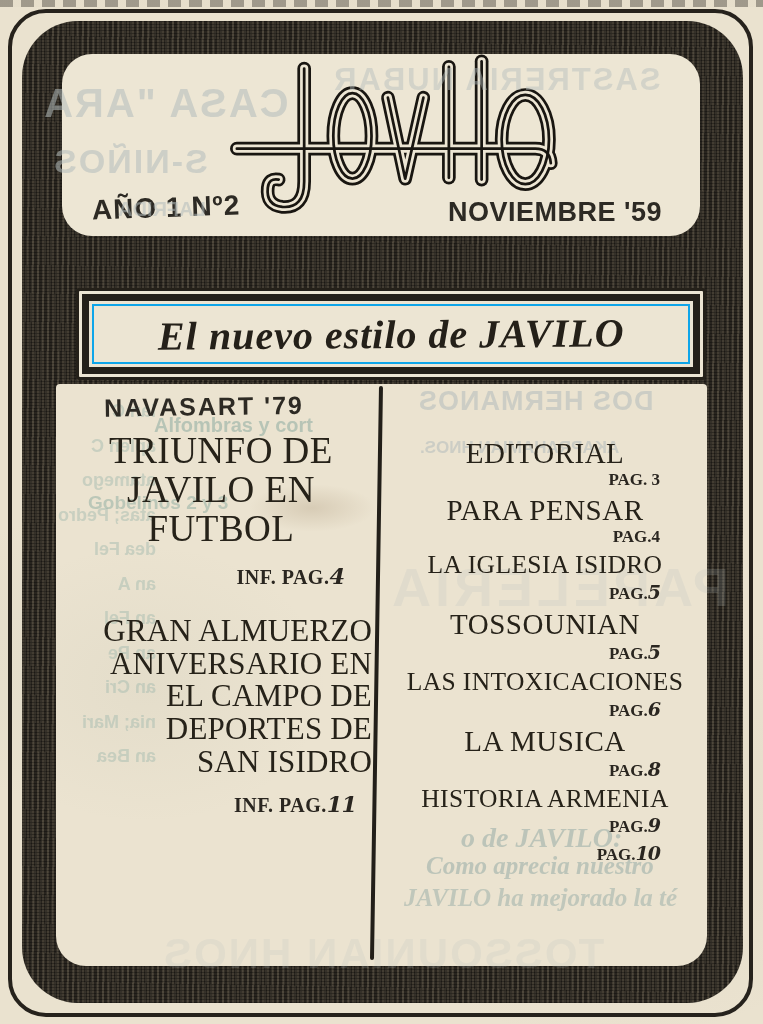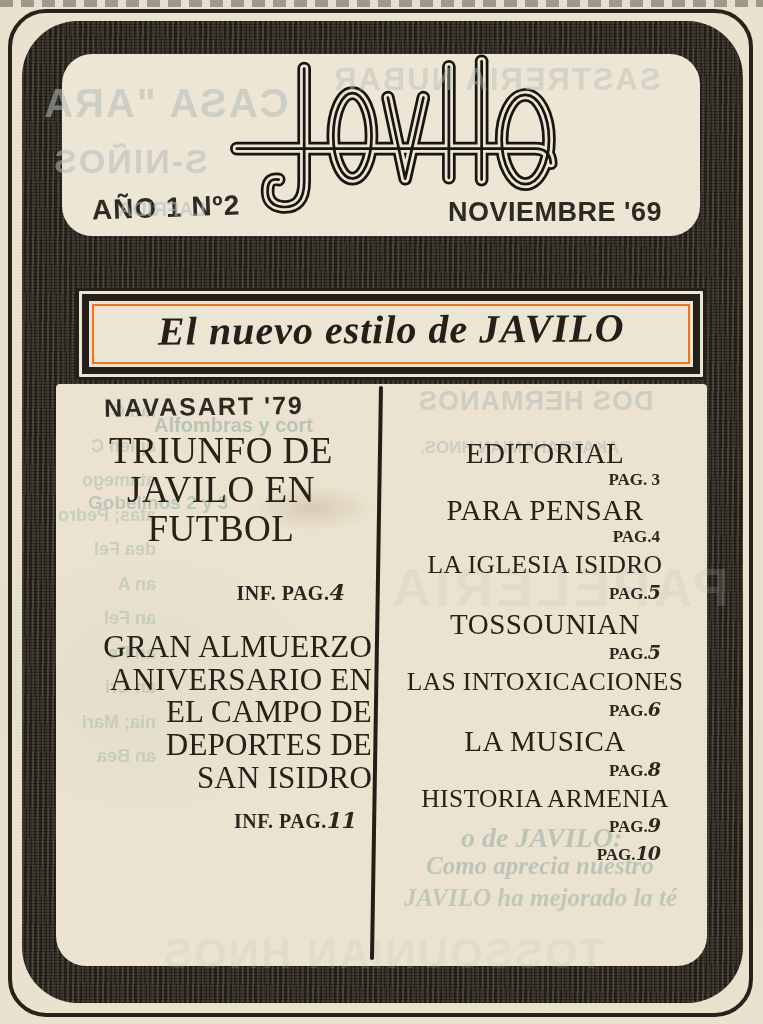--- a/index.html
+++ b/index.html
@@ -33,39 +33,39 @@
     border-radius:30px;background:#ede6d4;}
   .logo-svg{position:absolute;left:150px;top:0;width:370px;height:182px;}
   .issue{position:absolute;left:30px;bottom:12px;font:700 28px "Liberation Sans",sans-serif;
     letter-spacing:1px;transform:rotate(-2deg);color:#2d2a24;}
   .date{position:absolute;right:38px;bottom:8px;font:700 27px "Liberation Sans",sans-serif;
     letter-spacing:.5px;color:#2d2a24;}
   
   .banner{position:absolute;left:76px;top:288px;width:630px;height:92px;z-index:4;
     background:#ece5d3;border:3px solid #242019;border-radius:4px;box-sizing:border-box;padding:3px;}
   .banner-mid{height:100%;border:7px solid #242019;box-sizing:border-box;padding:3px;}
-  .banner-in{height:100%;border:2px solid #f97316;box-sizing:border-box;
-    display:flex;align-items:flex-start;justify-content:center;}
+  .banner-in{height:100%;border:2px solid #0ea5e9;box-sizing:border-box;
+    display:flex;align-items:center;justify-content:center;}
   .banner-text{font:700 italic 40px "Liberation Serif",serif;letter-spacing:1px;
     color:#242019;transform:rotate(-.4deg);white-space:nowrap;}
   
   .divider{position:absolute;left:379px;top:386px;width:4px;height:574px;background:#221f19;
     z-index:6;transform:rotate(.9deg);transform-origin:top center;border-radius:2px;}
   
   .left-col{position:absolute;left:70px;top:392px;width:302px;z-index:6;}
   .kicker{font:700 25px "Liberation Sans",sans-serif;letter-spacing:2px;padding-left:34px;
     transform:rotate(-.8deg);margin-bottom:10px;color:#2d2a24;}
   .story-title{font-weight:400;white-space:pre-line;line-height:1.06;letter-spacing:.5px;
     text-align:center;color:#262219;}
   .t1{font-size:37px;}
   .t2{font-size:43px;margin-top:24px;}
   .t3{font-size:31px;text-align:right;padding-left:24px;margin-top:26px;letter-spacing:.2px;}
   .ref{font-weight:700;font-size:20px;text-align:right;letter-spacing:.5px;color:#2a2620;}
   .r1{padding-right:44px;margin-top:6px;margin-bottom:14px;}
-  .r2{padding-right:28px;margin-top:30px;margin-bottom:6px;}
+  .r2{padding-right:28px;margin-top:14px;margin-bottom:6px;}
   .r3{padding-right:16px;margin-top:12px;}
   .hw{font-family:"DejaVu Serif",serif;font-style:italic;font-weight:700;
     font-size:1.12em;letter-spacing:-1px;}
   
   .toc{position:absolute;left:392px;top:438px;width:306px;z-index:6;}
   .toc-item{margin-bottom:5px;}
   .toc-title{font-weight:400;font-size:29px;text-align:center;letter-spacing:.5px;
     line-height:1.04;color:#262219;white-space:nowrap;}
   .toc-title.long{font-size:25.5px;letter-spacing:.4px;}
   .toc-pag{font-weight:700;font-size:17px;text-align:right;padding-right:38px;
@@ -124,21 +124,21 @@
           <path d="M283,8 L283,138"></path>
           <ellipse cx="331" cy="94" rx="26" ry="49"></ellipse>
         </g>
       </defs>
       <use href="#logoArt" stroke="#191611" stroke-width="15"></use>
       <use href="#logoArt" stroke="#ede6d4" stroke-width="9"></use>
       <use href="#logoArt" stroke="#191611" stroke-width="3"></use>
     </svg>
     <span class="sr">javilo</span>
     <div class="issue">AÑO 1 Nº2</div>
-    <div class="date">NOVIEMBRE '69</div>
+    <div class="date">NOVIEMBRE '59</div>
   </div>
 
   <div class="banner">
     <div class="banner-mid">
       <div class="banner-in">
         <div class="banner-text">El nuevo estilo de JAVILO</div>
       </div>
     </div>
   </div>
 

